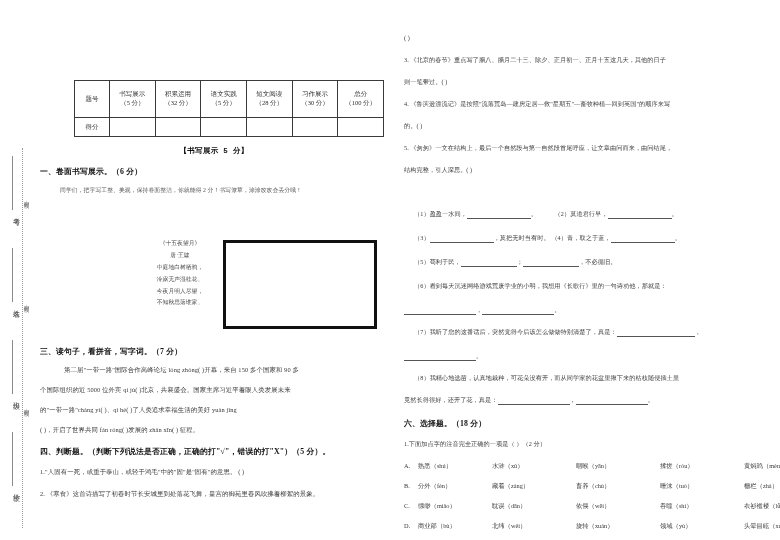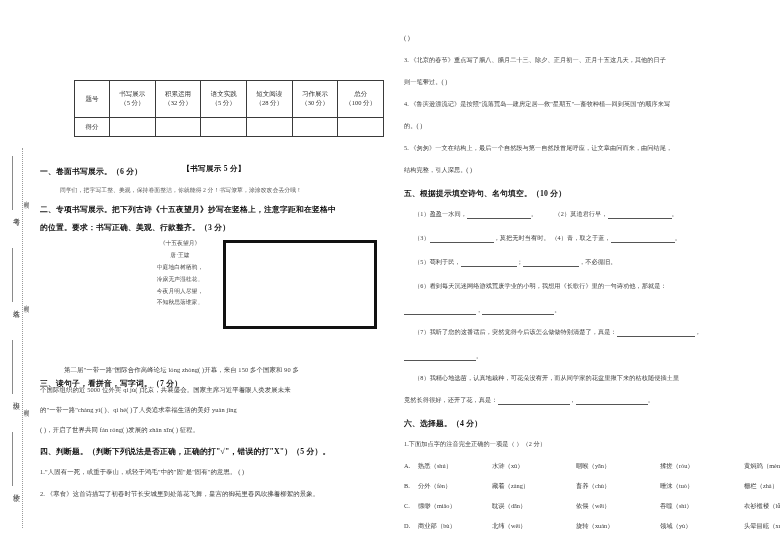--- a/index.html
+++ b/index.html
@@ -265,62 +265,59 @@
         <td></td>
         <td></td>
         <td></td>
         <td></td>
         <td></td>
         <td></td>
       </tr>
     </tbody>
       </table>
 
-    <div class="banner" style="left:0; top:164px;">【书写展示 5 分】</div>
+    <div class="banner" style="left:0; top:146px;font-family:Liberation Mono, monospace;">【书写展示 5 分】</div>
 
     <div class="q-head" style="left:2px; top:166px;">一、卷面书写展示。（6 分）</div>
     <div class="q-text small" style="left:22px; top:186px;">同学们，把字写工整、美观，保持卷面整洁，你就能得 2 分！书写潦草，涂涂改改会丢分哦！</div>
 
-    <div class="q-head" style="left:2px; top:204px;">二、专项书写展示。把下列古诗《十五夜望月》抄写在竖格上，注意字距和在竖格中</div>
-    <div class="q-head" style="left:2px; top:222px;">的位置。要求：书写正确、美观、行款整齐。（3 分）</div>
 
     <div class="poem">
       <div class="ln ttl">《十五夜望月》</div>
       <div class="ln aut">唐·王建</div>
       <div class="ln">中庭地白树栖鸦，</div>
       <div class="ln">冷露无声湿桂花。</div>
       <div class="ln">今夜月明人尽望，</div>
       <div class="ln">不知秋思落谁家。</div>
     </div>
 
     <div class="write-box"></div>
 
 
-    <div class="q-head" style="left:2px; top:346px;margin-top:32px;">三、读句子，看拼音，写字词。（7 分）</div>
+    <div class="q-head" style="left:2px; top:346px;">三、读句子，看拼音，写字词。（7 分）</div>
     <div class="q-text" style="left:26px; top:366px;">第二届"一带一路"国际合作高峰论坛 lóng zhòng(            )开幕，来自 150 多个国家和 90 多</div>
     <div class="q-text" style="left:2px; top:386px;">个国际组织的近 5000 位外宾 qí jù(            )北京，共襄盛会。国家主席习近平着眼人类发展未来</div>
     <div class="q-text" style="left:2px; top:406px;">的"一带一路"chàng yì(          )、qì hé(          )了人类追求幸福生活的美好 yuàn jǐng</div>
     <div class="q-text" style="left:2px; top:426px;">(          )，开启了世界共同 fán róng(          )发展的 zhǎn xīn(          ) 征程。</div>
 
     <div class="q-head" style="left:2px; top:446px;">四、判断题。（判断下列说法是否正确，正确的打"√"，错误的打"X"）（5 分）。</div>
     <div class="q-text" style="left:2px; top:468px;">1."人固有一死，或重于泰山，或轻于鸿毛"中的"固"是"固有"的意思。  (        )</div>
     <div class="q-text" style="left:2px; top:490px;">2. 《寒食》这首诗描写了初春时节长安城里到处落花飞舞，皇宫的御苑里春风吹拂着柳絮的景象。</div>
   </div>
 
   <div class="col col-right">
 
     <div class="r-line" style="left:4px; top:34px;">(      )</div>
     <div class="r-line" style="left:4px; top:56px;">3. 《北京的春节》重点写了腊八、腊月二十三、除夕、正月初一、正月十五这几天，其他的日子</div>
     <div class="r-line" style="left:4px; top:78px;">则一笔带过。(       )</div>
     <div class="r-line" style="left:4px; top:100px;">4. 《鲁滨逊漂流记》是按照"流落荒岛—建房定居—救"星期五"—畜牧种植—回到英国"的顺序来写</div>
     <div class="r-line" style="left:4px; top:122px;">的。(       )</div>
     <div class="r-line" style="left:4px; top:144px;">5. 《匆匆》一文在结构上，最后一个自然段与第一自然段首尾呼应，让文章由问而来，由问结尾，</div>
     <div class="r-line" style="left:4px; top:166px;">结构完整，引人深思。(       )</div>
 
-    <div class="q-head" style="left:4px; top:188px;">五、根据提示填空诗句、名句填空。（10 分）</div>
 
     <div class="r-line" style="left:14px; top:210px;">
       <span>（1）</span><span>盈盈一水间，</span><span class="blank-u" style="width:64px"></span><span>。</span>
       <span style="display:inline-block;width:14px"></span>
       <span>（2）</span><span>莫道君行早，</span><span class="blank-u" style="width:64px"></span><span>。</span>
     </div>
 
     <div class="r-line" style="left:14px; top:234px;">
       <span>（3）</span><span class="blank-u" style="width:64px"></span><span>，莫把无时当有时。</span>
       <span>（4）</span><span>青，取之于蓝，</span><span class="blank-u" style="width:64px"></span><span>。</span>
@@ -344,21 +341,21 @@
       <span class="blank-u" style="width:72px"></span><span>。</span>
     </div>
 
     <div class="r-line" style="left:14px; top:374px;">
       <span>（8）</span><span>我精心地选苗，认真地栽种，可花朵没有开，而从同学家的花盆里揪下来的枯枝随便插土里</span>
     </div>
     <div class="r-line" style="left:4px; top:396px;">
       <span>竟然长得很好，还开了花，真是：</span><span class="blank-u" style="width:72px"></span><span>，</span><span class="blank-u" style="width:72px"></span><span>。</span>
     </div>
 
-    <div class="q-head" style="left:4px; top:418px;">六、选择题。（4 分）</div>
+    <div class="q-head" style="left:4px; top:418px;">六、选择题。（18 分）</div>
     <div class="r-line" style="left:4px; top:440px;">1.下面加点字的注音完全正确的一项是（         ）（2 分）</div>
 
     <div class="choice-row" style="left:4px; top:462px;">
       <span class="lbl">A.</span><span class="ci first">熟悉（shú）</span><span class="ci">水浒（xǔ）</span><span class="ci">咽喉（yān）</span><span class="ci">揉搓（róu）</span><span class="ci">黄焖鸡（mèn）</span>
     </div>
 
     <div class="choice-row" style="left:4px; top:482px;">
       <span class="lbl">B.</span><span class="ci first">分外（fèn）</span><span class="ci">藏着（zàng）</span><span class="ci">畜养（chù）</span><span class="ci">唾沫（tuò）</span><span class="ci">栅栏（zhà）</span>
     </div>
 

